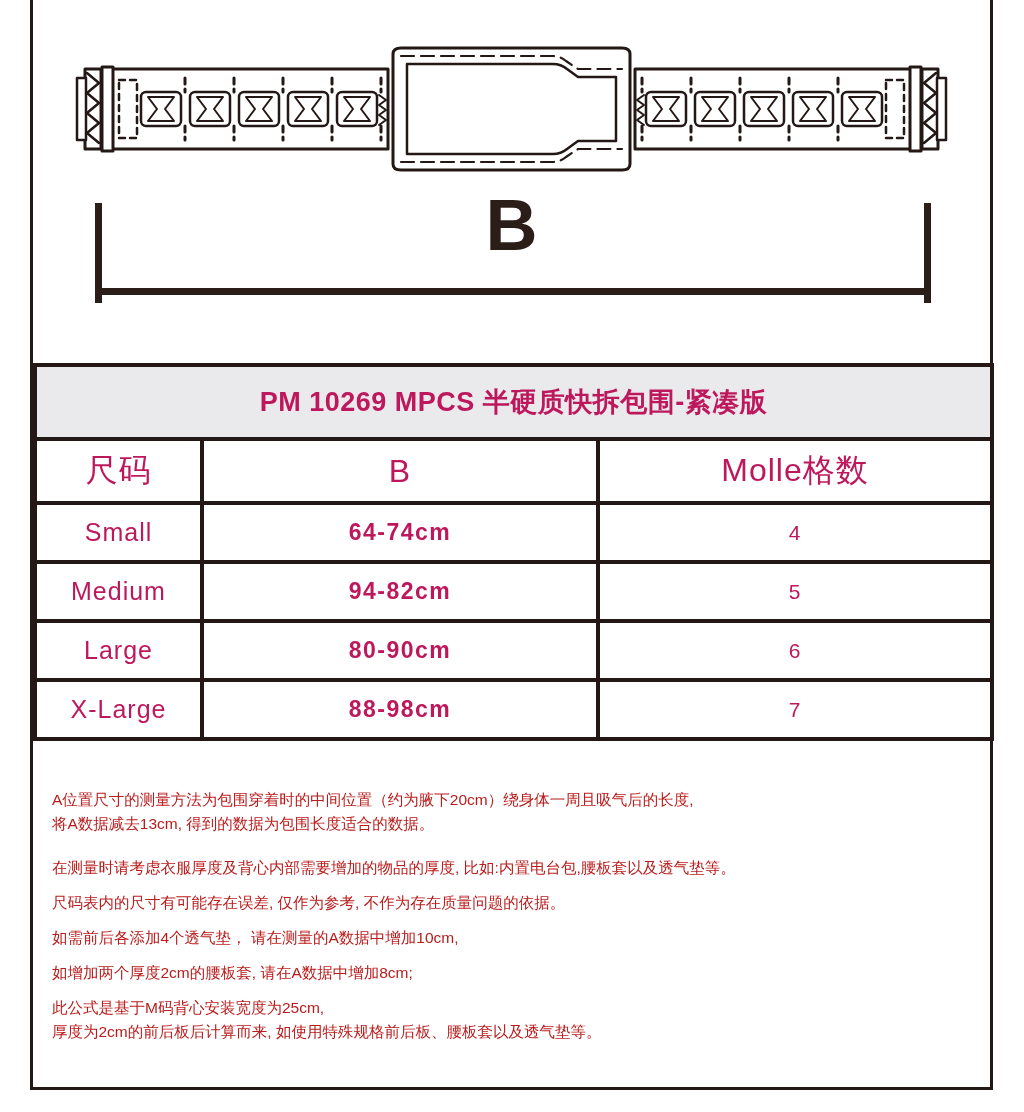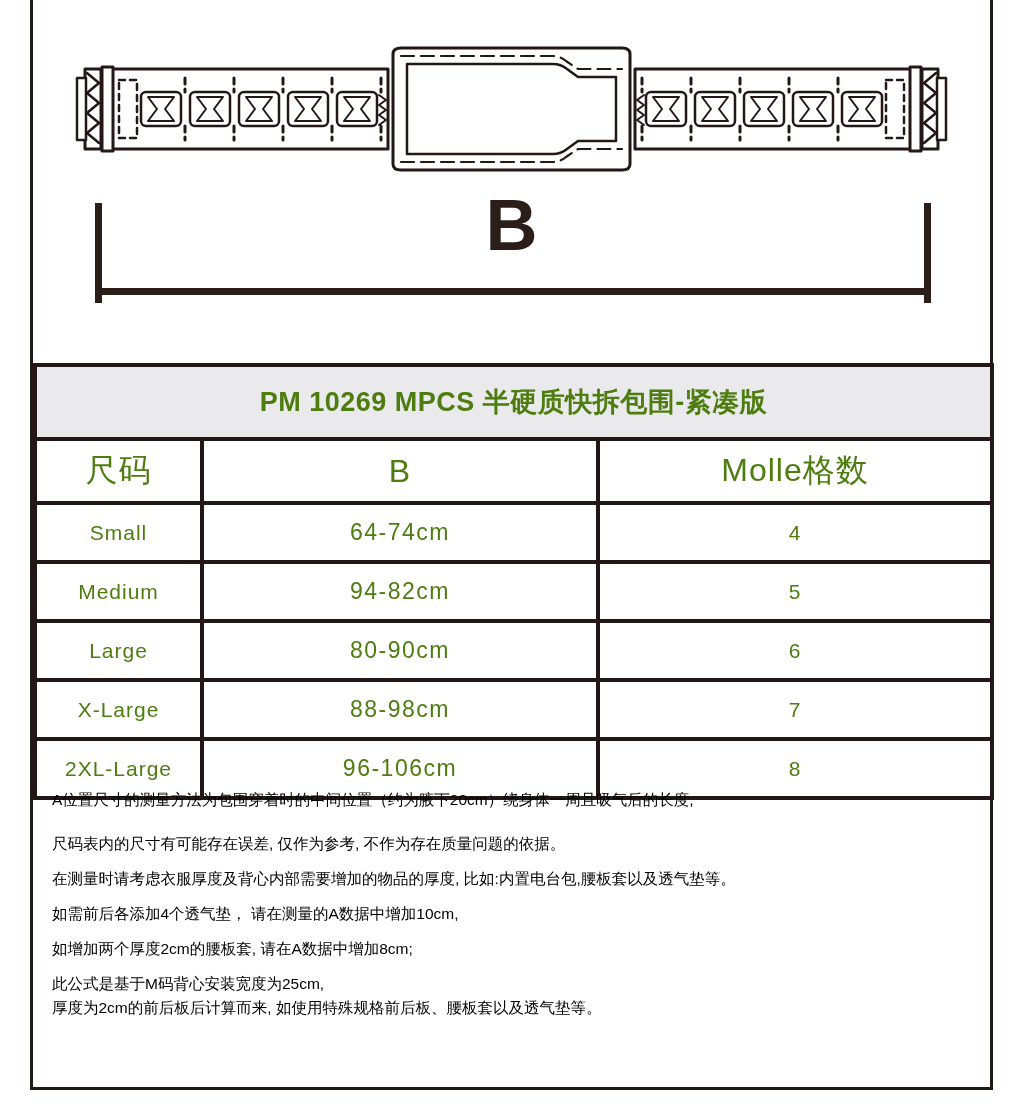--- a/index.html
+++ b/index.html
@@ -92,54 +92,54 @@
     left: 33px;
     top: 363px;
     width: 957px;
     border-collapse: collapse;
     table-layout: fixed;
   }
   .size-table td {
     border: 4px solid #231815;
     text-align: center;
     vertical-align: middle;
-    color: #4d7c0f;
+    color: #be185d;
     font-family: "Liberation Sans", sans-serif;
   }
   .title-cell {
     background: #eaeaec;
     height: 68px;
     font-size: 27px;
     font-weight: bold;
     letter-spacing: 0.5px;
   }
   .head-cell {
     height: 58px;
     font-size: 32px;
     font-weight: normal;
     letter-spacing: 1px;
   }
   .body-cell {
     height: 53px;
     font-size: 22px;
     letter-spacing: 1px;
   }
-  .body-cell.size-name { font-size: 21px; }
-  .body-cell.range { font-size: 23px; font-weight: normal; letter-spacing: 1.5px; }
+  .body-cell.size-name { font-size: 25px; }
+  .body-cell.range { font-size: 23px; font-weight: bold; letter-spacing: 1.5px; }
   .body-cell.molle { font-size: 21px; }
 
   
   .notes {
     position: absolute;
     left: 52px;
     top: 788px;
     width: 900px;
     font-size: 15.5px;
     line-height: 24px;
-    color: #000000;
+    color: #b91c1c;
     font-family: "Liberation Sans", sans-serif;
     letter-spacing: 0px;
   }
   .notes .para { margin: 0 0 20px 0; }
   .notes .para:last-child { margin-bottom: 0; }
   .notes .line { display: block; white-space: nowrap; }
   .notes .para.block2 .line { margin-bottom: 11px; }
   .notes .para.block2 .line.tight { margin-bottom: 0px; }
 </style>
 </head>
@@ -291,35 +291,31 @@
       <tr>
         <td class="body-cell size-name">Large</td>
         <td class="body-cell range">80-90cm</td>
         <td class="body-cell molle">6</td>
       </tr>
       <tr>
         <td class="body-cell size-name">X-Large</td>
         <td class="body-cell range">88-98cm</td>
         <td class="body-cell molle">7</td>
       </tr>
-      <tr>
-        <td class="body-cell size-name">2XL-Large</td>
-        <td class="body-cell range">96-106cm</td>
-        <td class="body-cell molle">8</td>
-      </tr>
     </tbody>
   </table>
 
   <div class="notes">
     <p class="para block1">
       <span class="line">A位置尺寸的测量方法为包围穿着时的中间位置（约为腋下20cm）绕身体一周且吸气后的长度,</span>
+      <span class="line">将A数据减去13cm, 得到的数据为包围长度适合的数据。</span>
     </p>
     <p class="para block2">
+      <span class="line">在测量时请考虑衣服厚度及背心内部需要增加的物品的厚度, 比如:内置电台包,腰板套以及透气垫等。</span>
       <span class="line">尺码表内的尺寸有可能存在误差, 仅作为参考, 不作为存在质量问题的依据。</span>
-      <span class="line">在测量时请考虑衣服厚度及背心内部需要增加的物品的厚度, 比如:内置电台包,腰板套以及透气垫等。</span>
       <span class="line">如需前后各添加4个透气垫， 请在测量的A数据中增加10cm,</span>
       <span class="line">如增加两个厚度2cm的腰板套, 请在A数据中增加8cm;</span>
       <span class="line tight">此公式是基于M码背心安装宽度为25cm,</span>
       <span class="line tight">厚度为2cm的前后板后计算而来, 如使用特殊规格前后板、腰板套以及透气垫等。</span>
     </p>
   </div>
 
 </div>
 
 </body></html>

